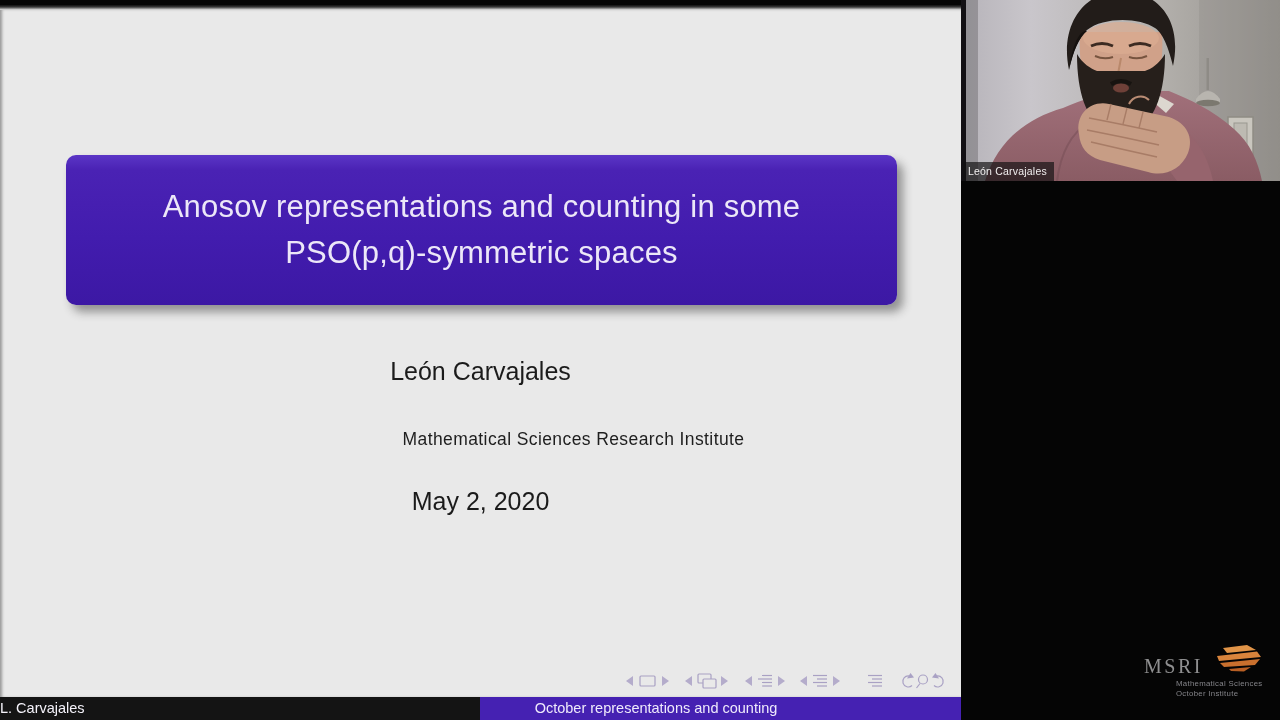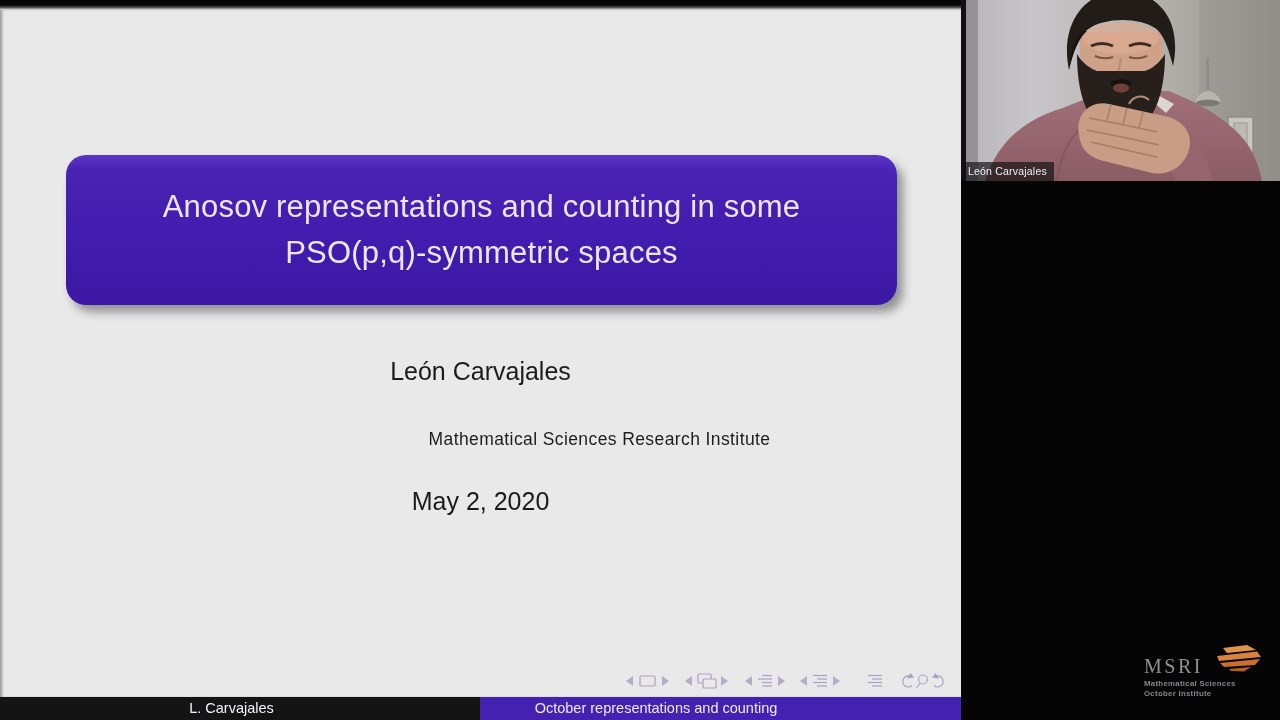--- a/index.html
+++ b/index.html
@@ -6,61 +6,61 @@
   #frame{position:relative;width:1280px;height:720px;overflow:hidden;background:#060606;
          font-family:"Liberation Sans",sans-serif;}
 
   
   #slide-region{position:absolute;left:0;top:0;width:961px;height:720px;background:#0b0b0b;}
   #slide-topbar{position:absolute;left:0;top:0;width:961px;height:10px;
                 background:linear-gradient(#050505 0 45%,#3a3a3a 70%,#b9b9b9 92%,#e9e9e9);}
   #slide-canvas{position:absolute;left:0;top:10px;width:961px;height:687px;background:#e9e9e9;
                 box-shadow:inset 3px 0 3px -1px rgba(0,0,0,.35);}
 
-  .title-box{position:absolute;left:66px;top:145px;width:831px;height:150px;border-radius:20px;
+  .title-box{position:absolute;left:66px;top:145px;width:831px;height:150px;border-radius:10px;
              background:linear-gradient(#5b36c6 0%,#4a22b4 10%,#421cae 55%,#3c18a4 100%);
              box-shadow:6px 7px 10px rgba(40,40,40,.45);
              display:flex;align-items:center;justify-content:center;}
   .title-text{width:716px;text-align:center;color:#ece7f8;font-size:31px;line-height:46px;
               font-weight:400;letter-spacing:.2px;}
 
   .author-line{position:absolute;left:0;top:347px;width:961px;text-align:center;
                color:#1b1b1b;font-size:25px;}
   .institute-line{position:absolute;left:0;top:419px;width:1147px;text-align:center;
-                  color:#1e1e1e;font-size:17.5px;letter-spacing:.4px;padding-left:26px;}
+                  color:#1e1e1e;font-size:17.5px;letter-spacing:.4px;}
   .date-line{position:absolute;left:0;top:477px;width:961px;text-align:center;
              color:#1b1b1b;font-size:25px;}
 
   
   .nav-bar{position:absolute;right:6px;bottom:6px;width:330px;height:20px;}
   .nav-bar svg{display:block;}
 
   
   #slide-footer{position:absolute;left:0;top:697px;width:961px;height:23px;display:flex;}
   .footer-author-cell{width:480px;height:23px;background:#141414;color:#f4f2fa;
-                      font-size:14.5px;line-height:23px;text-align:center;box-sizing:border-box;
+                      font-size:14.5px;line-height:23px;text-align:left;box-sizing:border-box;
                       padding-right:17px;}
   .footer-title-cell{width:352px;height:23px;background:#4521b2;color:#efeafc;
                      font-size:14.5px;line-height:23px;text-align:center;}
   .footer-spacer-cell{flex:1;height:23px;background:#4521b2;}
 
   
   #right-column{position:absolute;left:961px;top:0;width:319px;height:720px;background:#050505;}
   #webcam{position:absolute;left:0;top:0;width:319px;height:181px;background:#b8b5bb;overflow:hidden;}
   #webcam svg{display:block;}
   .webcam-label{position:absolute;left:2px;bottom:0px;background:rgba(18,16,18,.68);
                 color:#f0eeee;font-size:10.5px;line-height:12px;padding:3px 7px 4px 5px;
                 letter-spacing:.2px;}
 
   .msri{position:absolute;right:16px;bottom:22px;width:120px;}
   .msri-top{display:flex;align-items:flex-end;gap:6px;justify-content:space-between;}
   .msri-acronym{font-family:"Liberation Serif",serif;color:#8f8f90;font-size:20px;
                 letter-spacing:2.5px;line-height:20px;}
-  .msri-sub{margin-top:3px;color:#85858a;font-size:7.8px;font-weight:bold;
-            line-height:9.5px;letter-spacing:.3px;}
+  .msri-sub{margin-top:3px;color:#85858a;font-size:7.8px;font-weight:normal;
+            line-height:9.5px;letter-spacing:.3px;margin-left:32px;}
 </style>
 </head>
 <body>
 
 <div id="frame">
 
   <div id="slide-region">
     <div id="slide-topbar"></div>
 
     <div id="slide-canvas">

